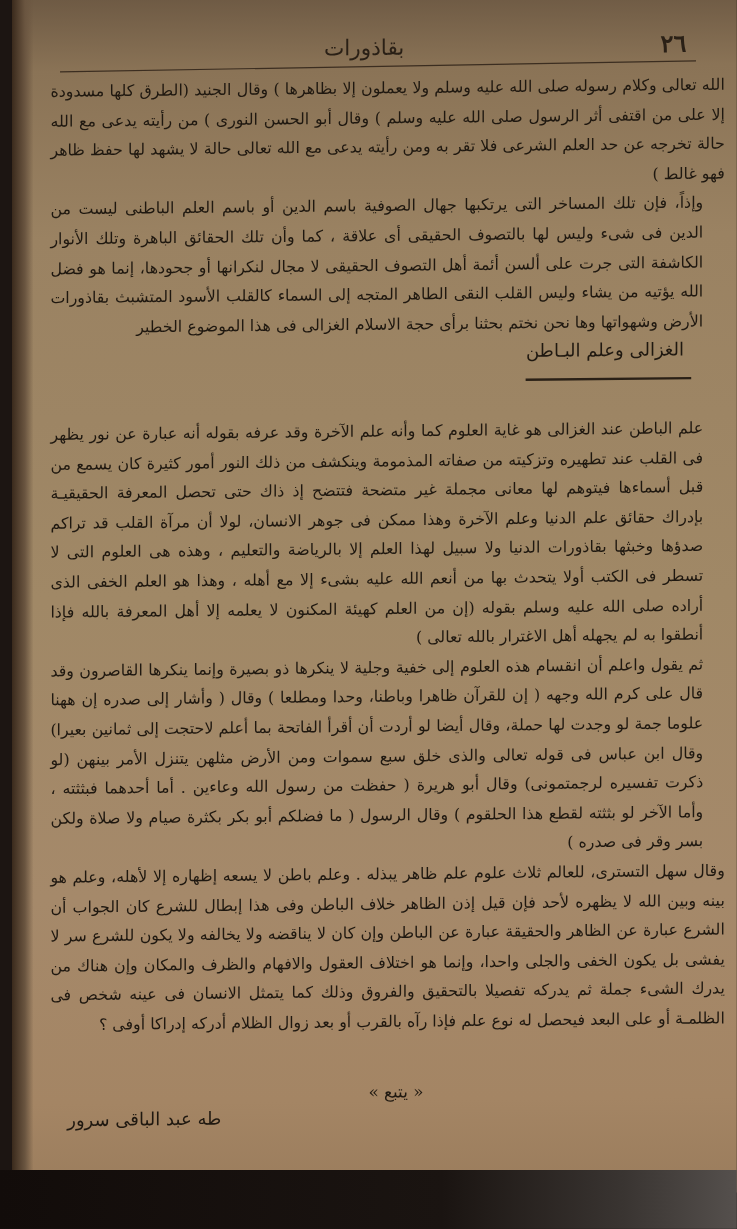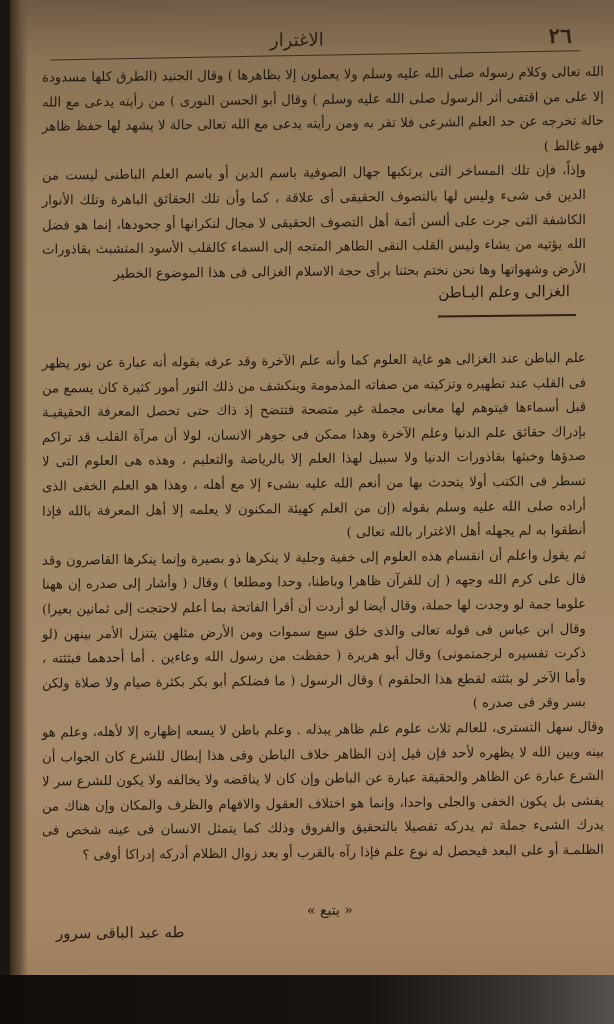--- a/index.html
+++ b/index.html
@@ -20,21 +20,21 @@
     background: linear-gradient(90deg, #3a2a1c 0%, #6a5540 60%, rgba(0,0,0,0) 100%);
   }
   .bg-bottom {
     position:absolute; left:0; top:975px; width:614px; height:49px;
     background: linear-gradient(90deg, #120c0a 0%, #1a1411 60%, #3a3532 85%, #55504d 100%);
   }
   .header {
     position:absolute; top:30px; left:40px; width:550px; height:26px;
   }
   .page-number {
-    position:absolute; right:28px; top:0; font-size:20px; font-weight:bold; color:#2a2016;font-family:Liberation Mono, monospace;
+    position:absolute; right:28px; top:0; font-size:20px; font-weight:bold; color:#2a2016;
   }
   .running-title {
     position:absolute; left:220px; top:2px; font-size:18px; color:#2a2016; letter-spacing:6px;
   }
   .header-rule {
     position:absolute; top:58px; left:40px; width:530px; height:1px; background:#3b2d20;
     transform: rotate(-0.4deg);
   }
   .text-block {
     position:absolute; left:32px; width:562px;
@@ -58,21 +58,21 @@
   }
   .author {
     position:absolute; top:925px; left:46px; direction:rtl; font-size:15px; color:#1f1810;
   }
 </style>
 </head>
 <body>
 
 <div class="page">
   <div class="header">
-    <span class="running-title">الاغترار</span>
+    <span class="running-title">بقاذورات</span>
     <span class="page-number">٢٦</span>
   </div>
   <div class="header-rule"></div>
 
   <div class="text-block block-1">
     <p>الله تعالى وكلام رسوله صلى الله عليه وسلم ولا يعملون إلا بظاهرها ) وقال الجنيد (الطرق كلها مسدودة إلا على من اقتفى أثر الرسول صلى الله عليه وسلم ) وقال أبو الحسن النورى ) من رأيته يدعى مع الله حالة تخرجه عن حد العلم الشرعى فلا تقر به ومن رأيته يدعى مع الله تعالى حالة لا يشهد لها حفظ ظاهر فهو غالط )</p>
     <p class="indent">وإذاً، فإن تلك المساخر التى يرتكبها جهال الصوفية باسم الدين أو باسم العلم الباطنى ليست من الدين فى شىء وليس لها بالتصوف الحقيقى أى علاقة ، كما وأن تلك الحقائق الباهرة وتلك الأنوار الكاشفة التى جرت على ألسن أئمة أهل التصوف الحقيقى لا مجال لنكرانها أو جحودها، إنما هو فضل الله يؤتيه من يشاء وليس القلب النقى الطاهر المتجه إلى السماء كالقلب الأسود المتشبث بقاذورات الأرض وشهواتها وها نحن نختم بحثنا برأى حجة الاسلام الغزالى فى هذا الموضوع الخطير</p>
   </div>
 
   <div class="section-heading">الغزالى وعلم البـاطن</div>

